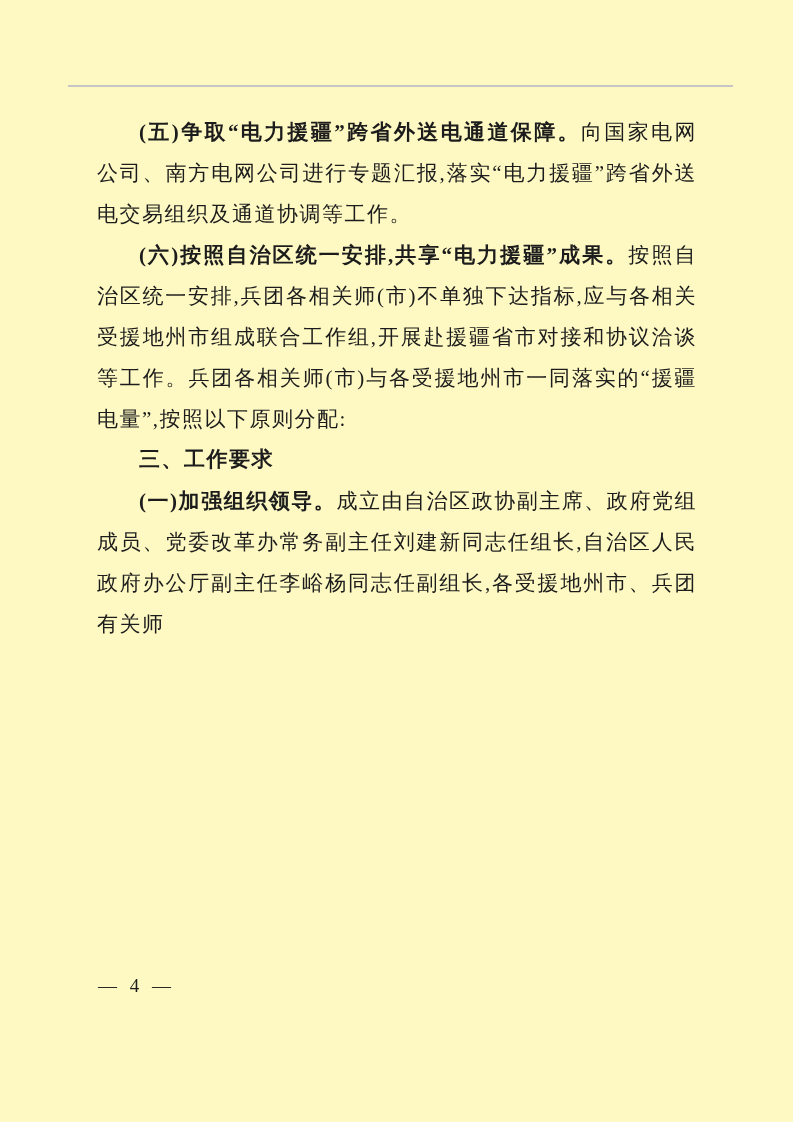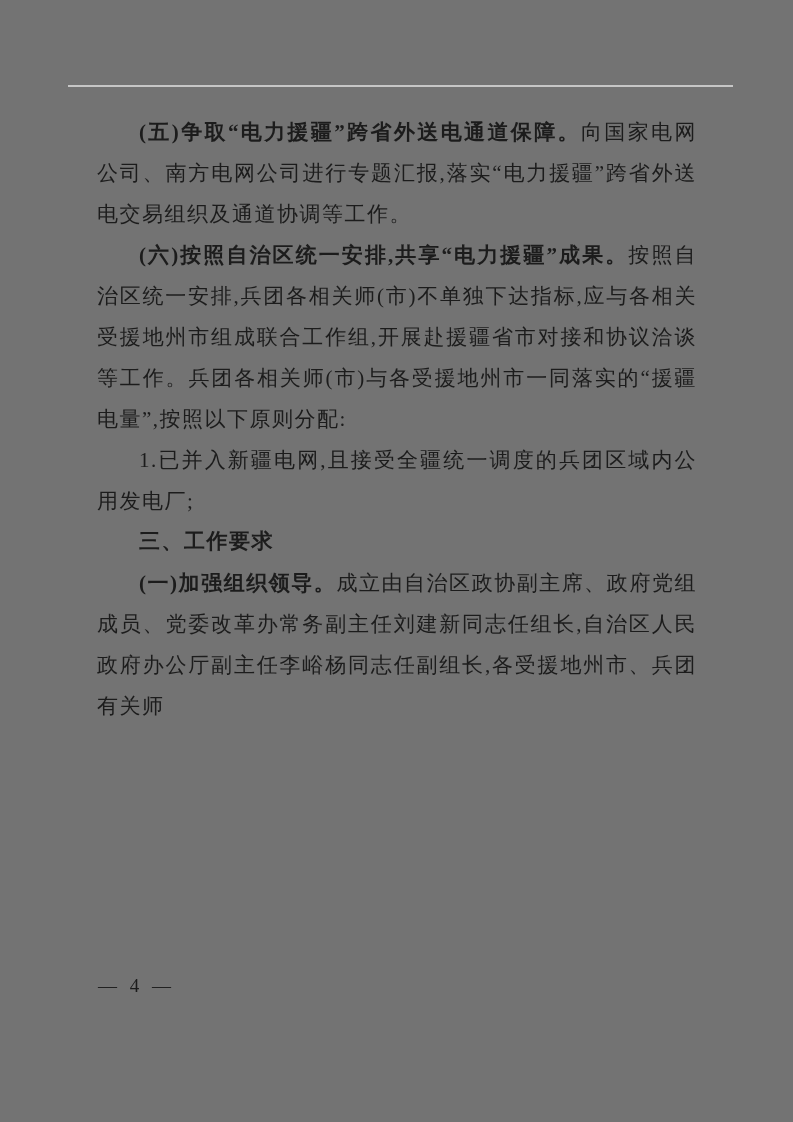--- a/index.html
+++ b/index.html
@@ -4,21 +4,21 @@
 <style>
   html, body {
     margin: 0;
     padding: 0;
     background: #ffffff;
   }
   .page {
     position: relative;
     width: 793px;
     height: 1122px;
-    background: #737373;
+    background: #fef9c3;
     overflow: hidden;
     font-family: "Liberation Serif", "DejaVu Serif", serif;
     color: #1c1c1c;
   }
   .top-rule {
     position: absolute;
     left: 68px;
     top: 85px;
     width: 665px;
     height: 2px;
@@ -68,21 +68,20 @@
 
   <div class="top-rule"></div>
 
   <div class="content">
 
     <p class="para"><span class="lead">(五)争取“电力援疆”跨省外送电通道保障。</span><span>向国家电网公司、南方电网公司进行专题汇报,落实“电力援疆”跨省外送电交易组织及通道协调等工作。</span></p>
 
 
     <p class="para"><span class="lead">(六)按照自治区统一安排,共享“电力援疆”成果。</span><span>按照自治区统一安排,兵团各相关师(市)不单独下达指标,应与各相关受援地州市组成联合工作组,开展赴援疆省市对接和协议洽谈等工作。兵团各相关师(市)与各受援地州市一同落实的“援疆电量”,按照以下原则分配:</span></p>
 
-    <p class="para"><span class="lead"></span><span>1.已并入新疆电网,且接受全疆统一调度的兵团区域内公用发电厂;</span></p>
 
 
 
 
     <p class="heading">三、工作要求</p>
 
     <p class="para"><span class="lead">(一)加强组织领导。</span><span>成立由自治区政协副主席、政府党组成员、党委改革办常务副主任刘建新同志任组长,自治区人民政府办公厅副主任李峪杨同志任副组长,各受援地州市、兵团有关师</span></p>
 
   </div>
 

